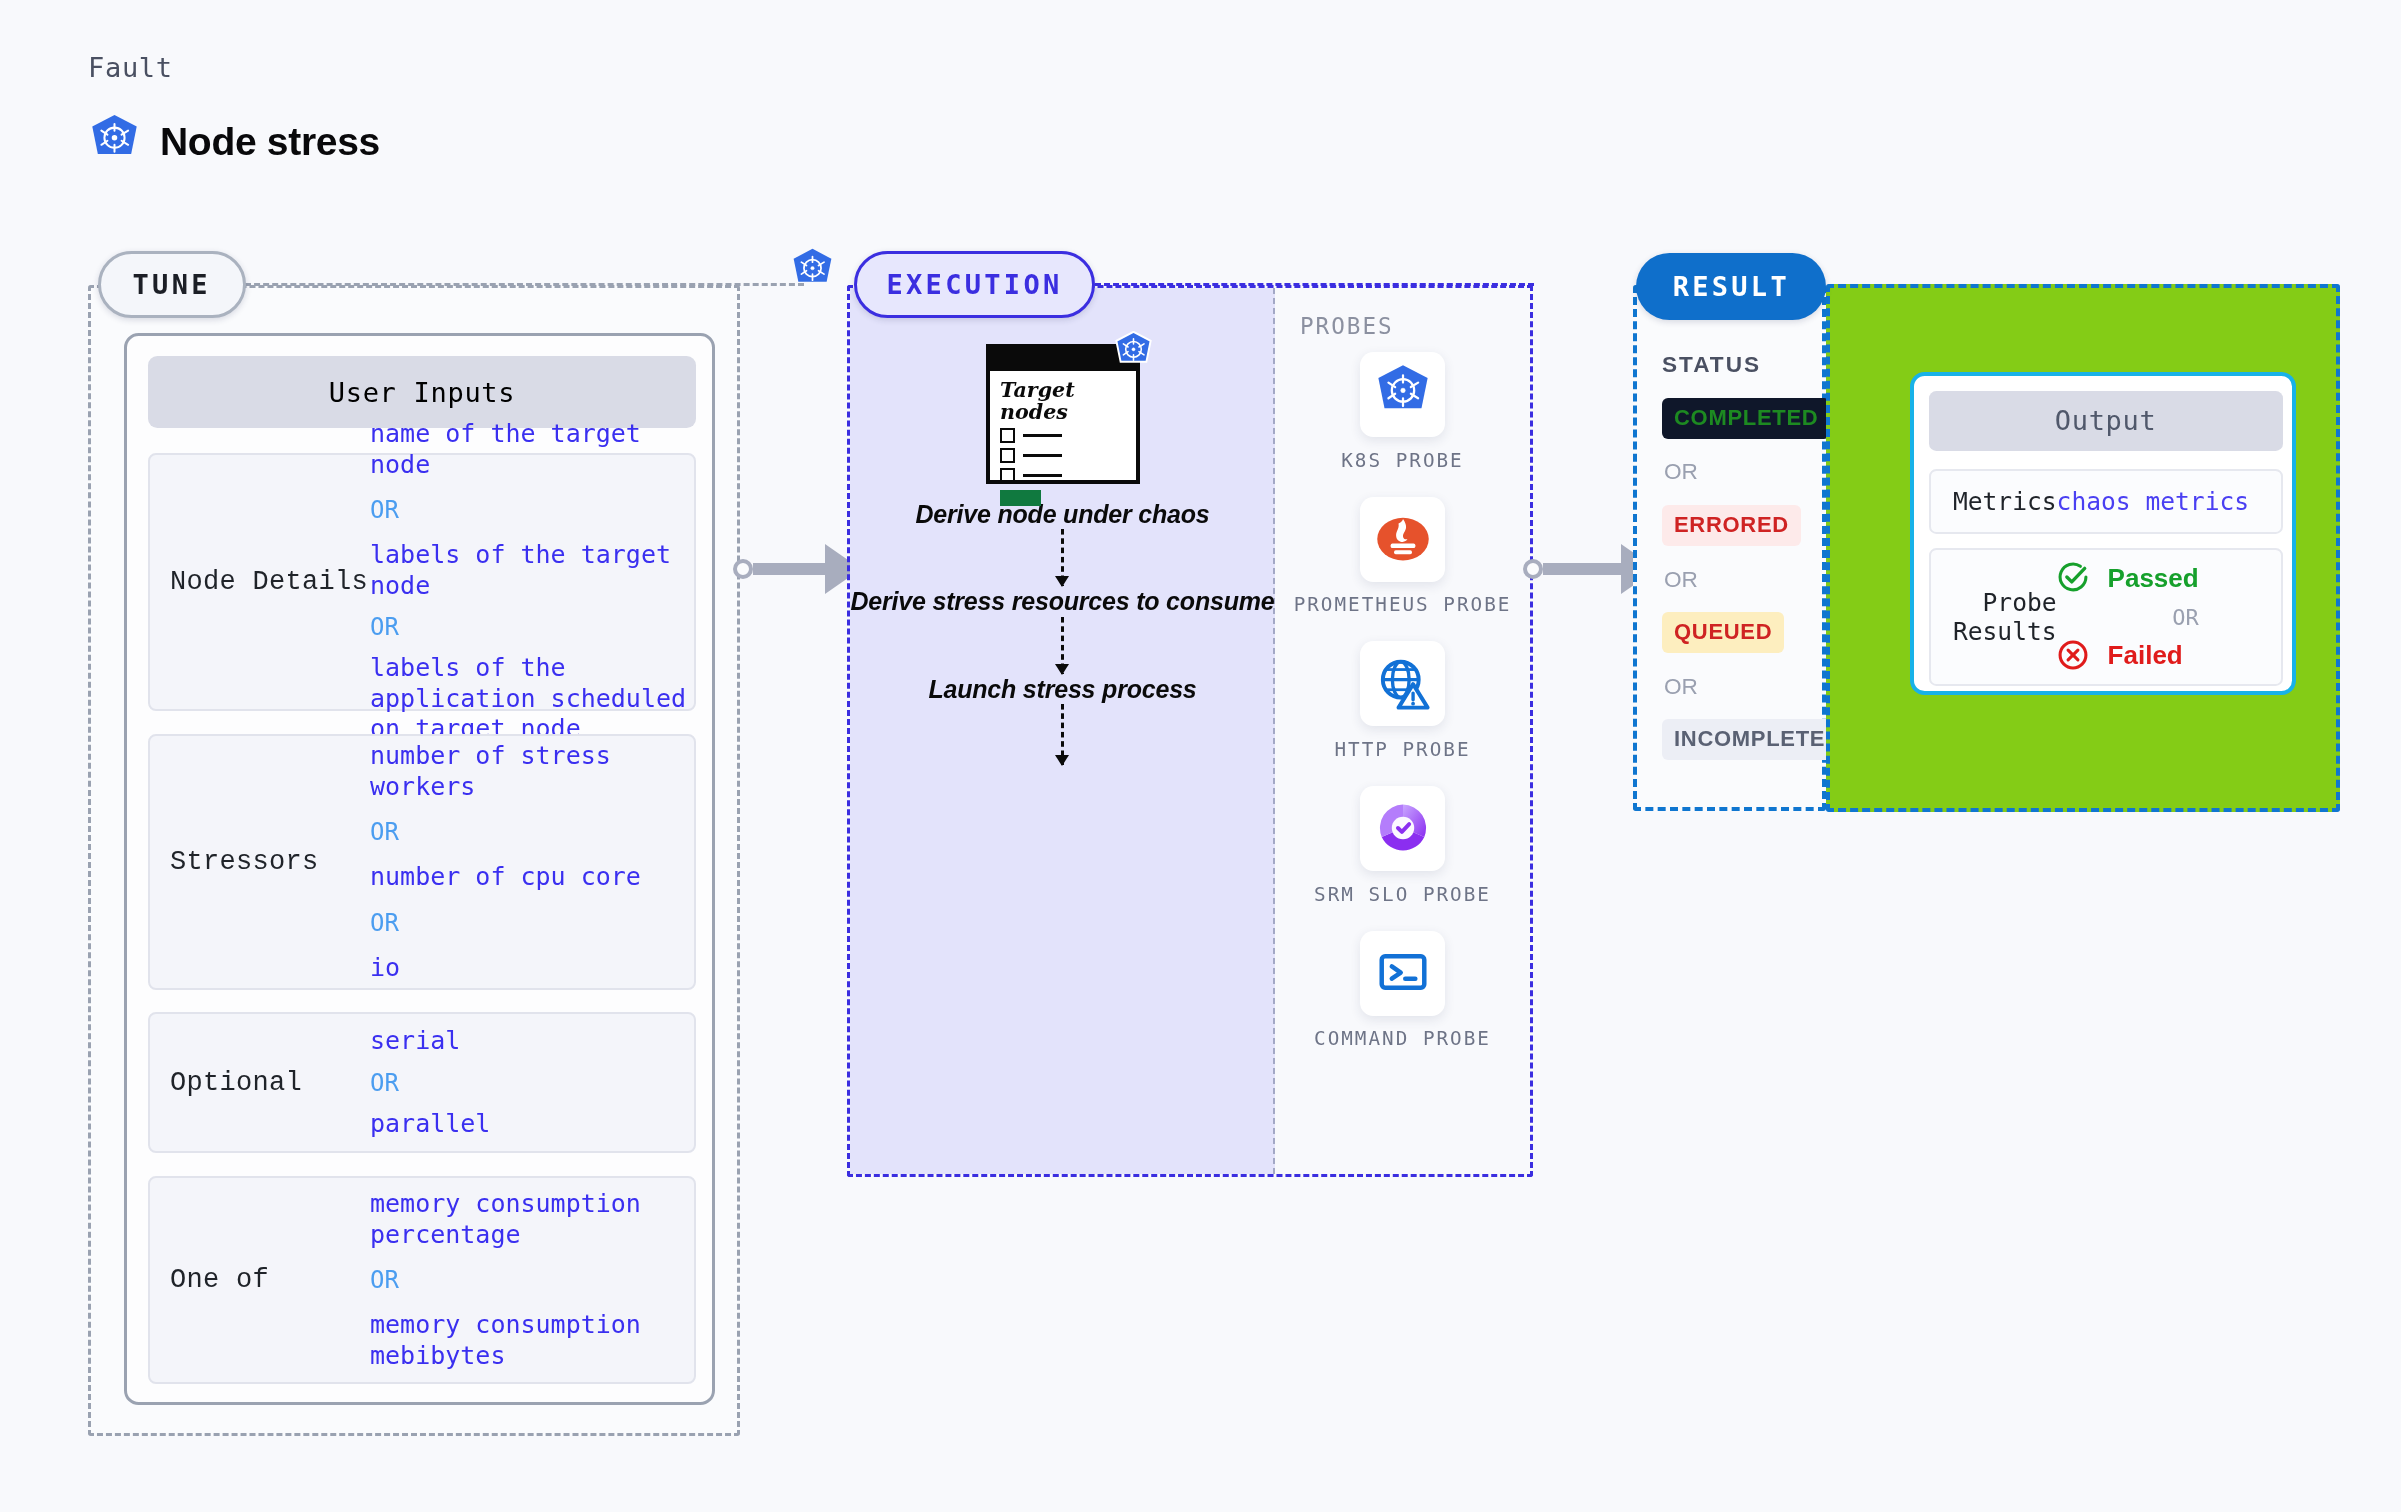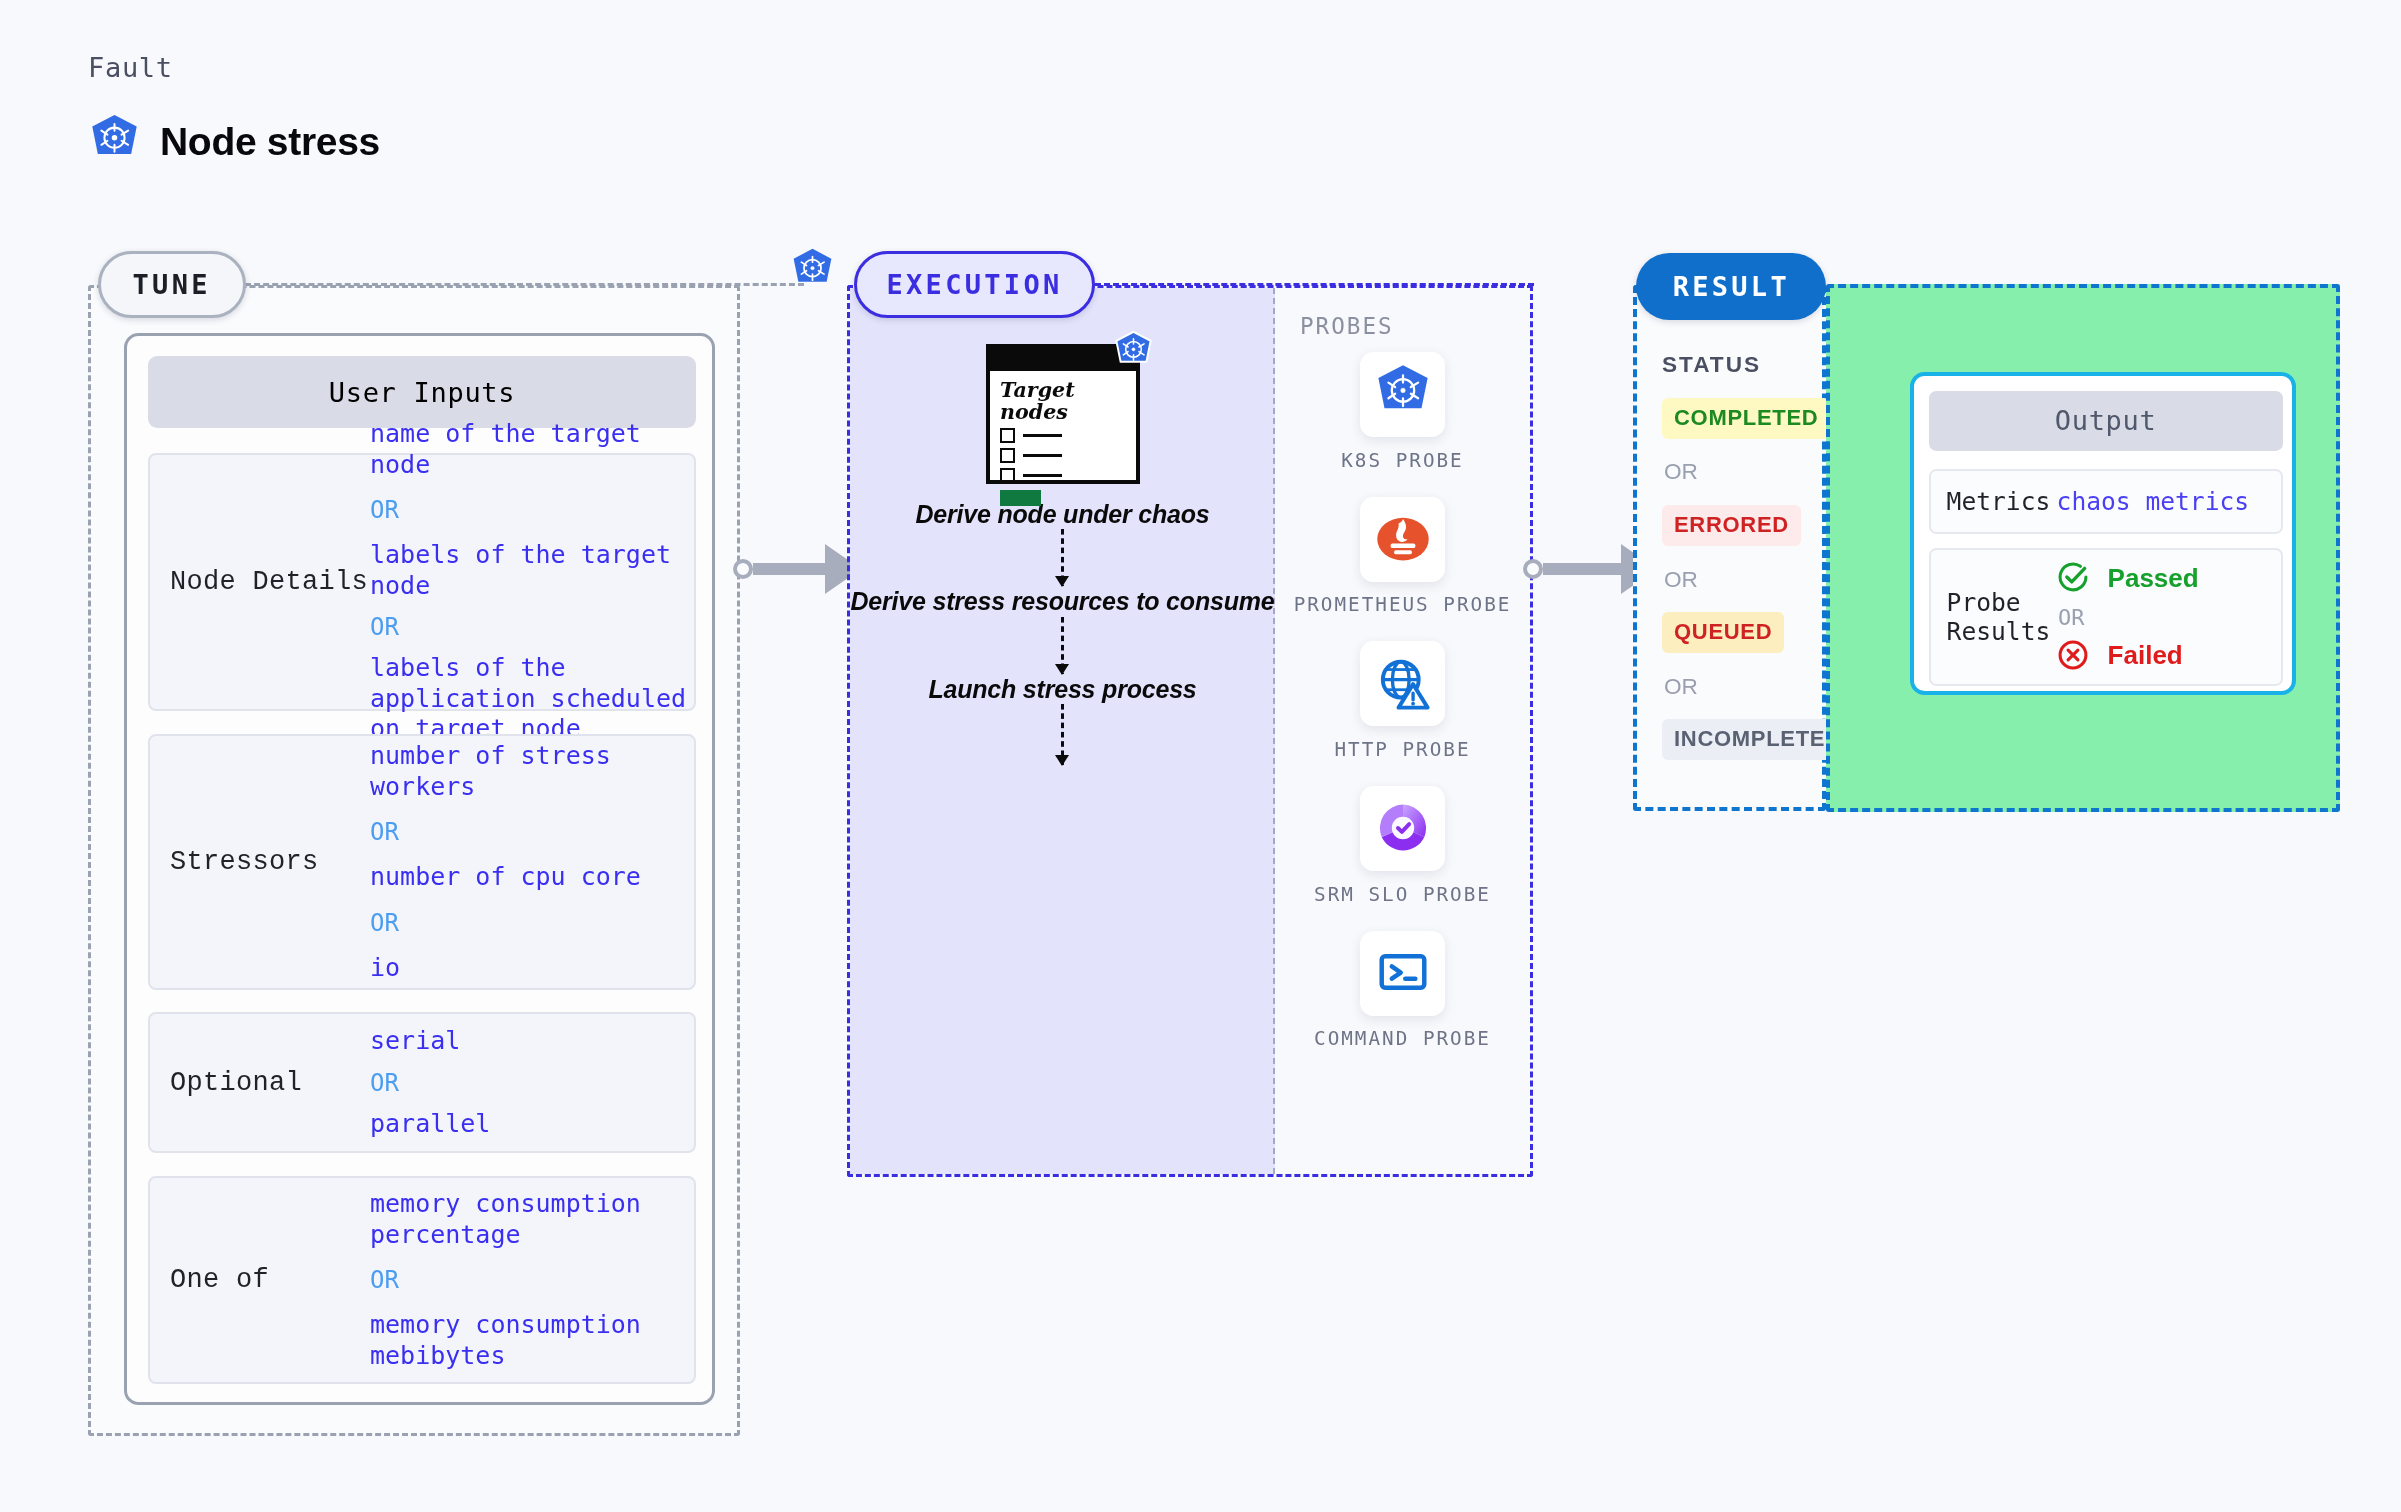--- a/index.html
+++ b/index.html
@@ -187,21 +187,21 @@
     position: absolute; left: 25px;
     border-radius: 6px; padding: 7.3px 12px;
     font-size: 22px; font-weight: bold; letter-spacing: 0.7px;
   }
   .or-small {
     position: absolute; left: 27px;
     font-size: 22.6px; color: #9aa0b0;
   }
   #result-out-panel {
     left: 1826px; top: 284px; width: 514px; height: 528px;
-    border: 4px dashed #0f76d0; border-radius: 2.7px; background: #86efac;
+    border: 4px dashed #0f76d0; border-radius: 2.7px; background: #84cc16; text-align: right;
   }
   .out-card {
     position: absolute; left: 80px; top: 84px; width: 386px; height: 323px;
     background: #ffffff; border: 4.7px solid #18b2e8; border-radius: 14.6px;
   }
   .out-head {
     position: absolute; left: 14.6px; top: 14.6px; width: 354px; height: 60px;
     background: #d9dbe6; border-radius: 7.3px;
     display: flex; align-items: center; justify-content: center;
     font-family: "DejaVu Sans Mono", monospace;
@@ -488,21 +488,21 @@
     <div class="knob"></div>
     <div class="bar" style="width:79px"></div>
     <div class="head"></div>
     <div class="knob2"></div>
   </div>
 
   <div class="panel" id="result-status-panel">
     <div class="panel-badge" id="result-badge">RESULT</div>
     <div class="status-title">STATUS</div>
 
-    <div class="badge-pill" style="top:109px;background:#fef9c3;color:#1d8a21">COMPLETED</div>
+    <div class="badge-pill" style="top:109px;background:#0f172a;color:#1d8a21">COMPLETED</div>
     <div class="or-small" style="top:170px">OR</div>
     <div class="badge-pill" style="top:216px;background:#fdeaea;color:#cf2323">ERRORED</div>
     <div class="or-small" style="top:278px">OR</div>
     <div class="badge-pill" style="top:323px;background:#fdeebf;color:#cf2323">QUEUED</div>
     <div class="or-small" style="top:385px">OR</div>
     <div class="badge-pill" style="top:430px;background:#eceef5;color:#5a6173">INCOMPLETED</div>
   </div>
 
   <div class="panel" id="result-out-panel">
     <div class="out-card">

